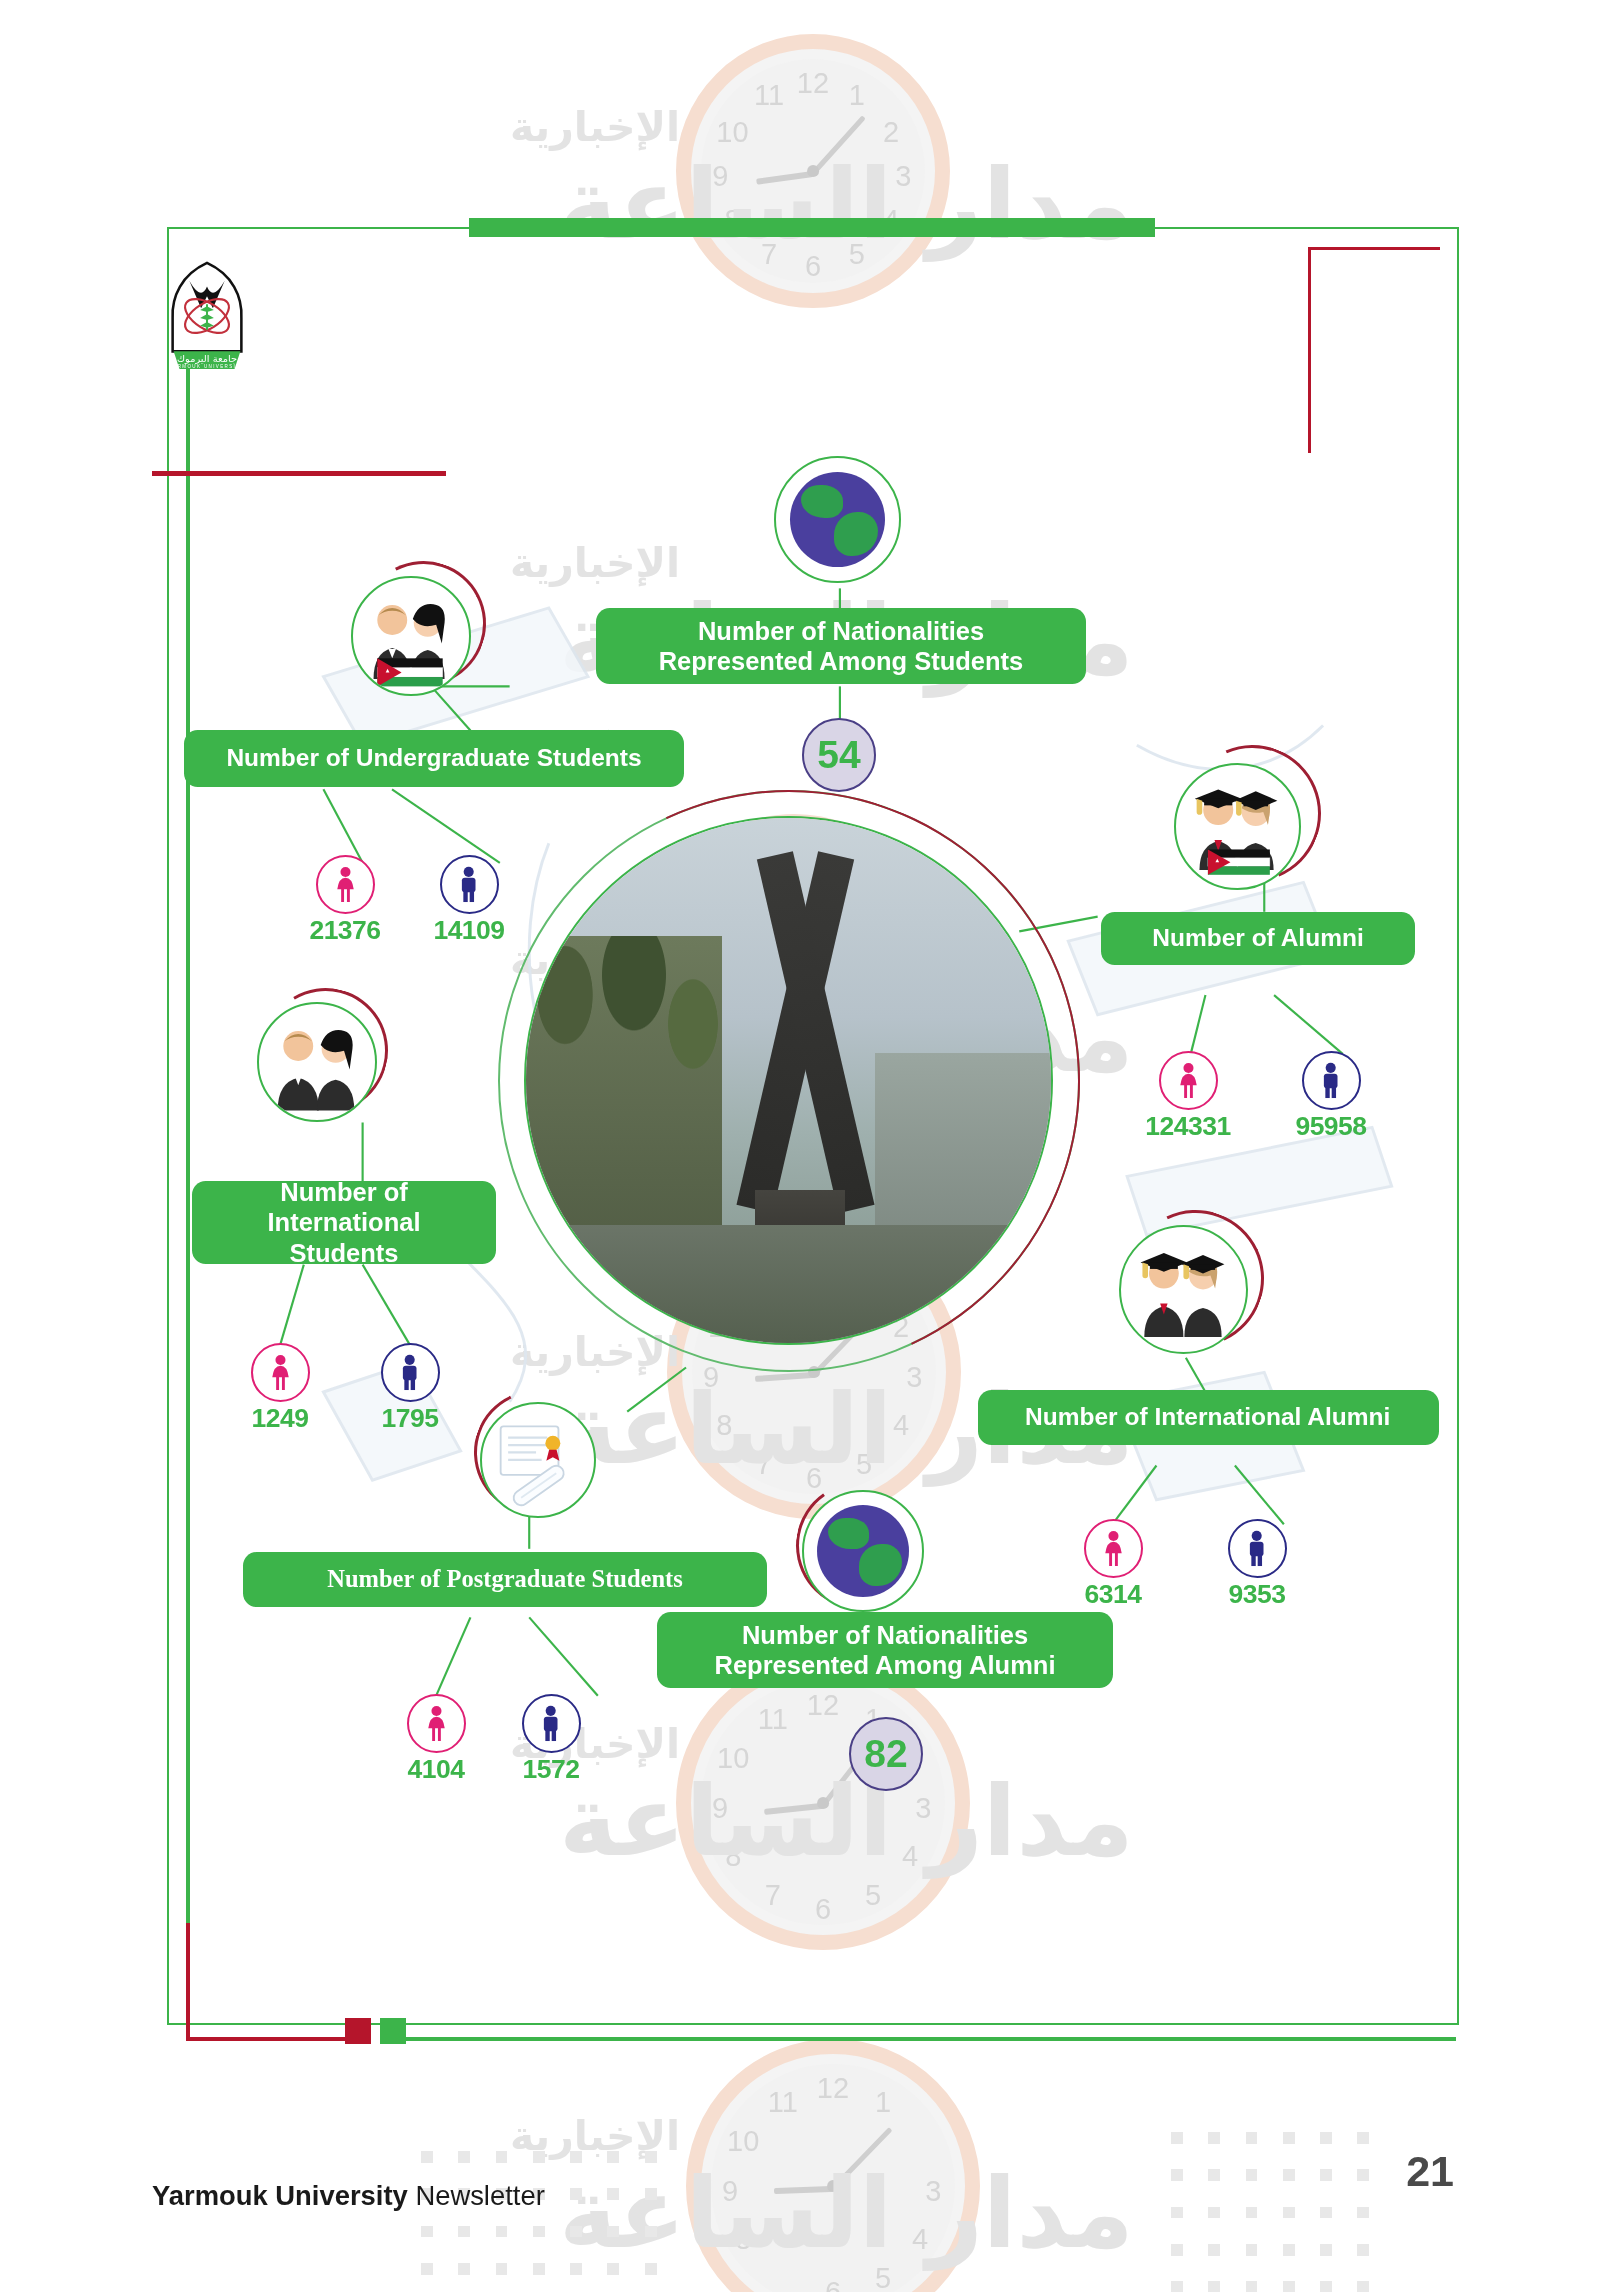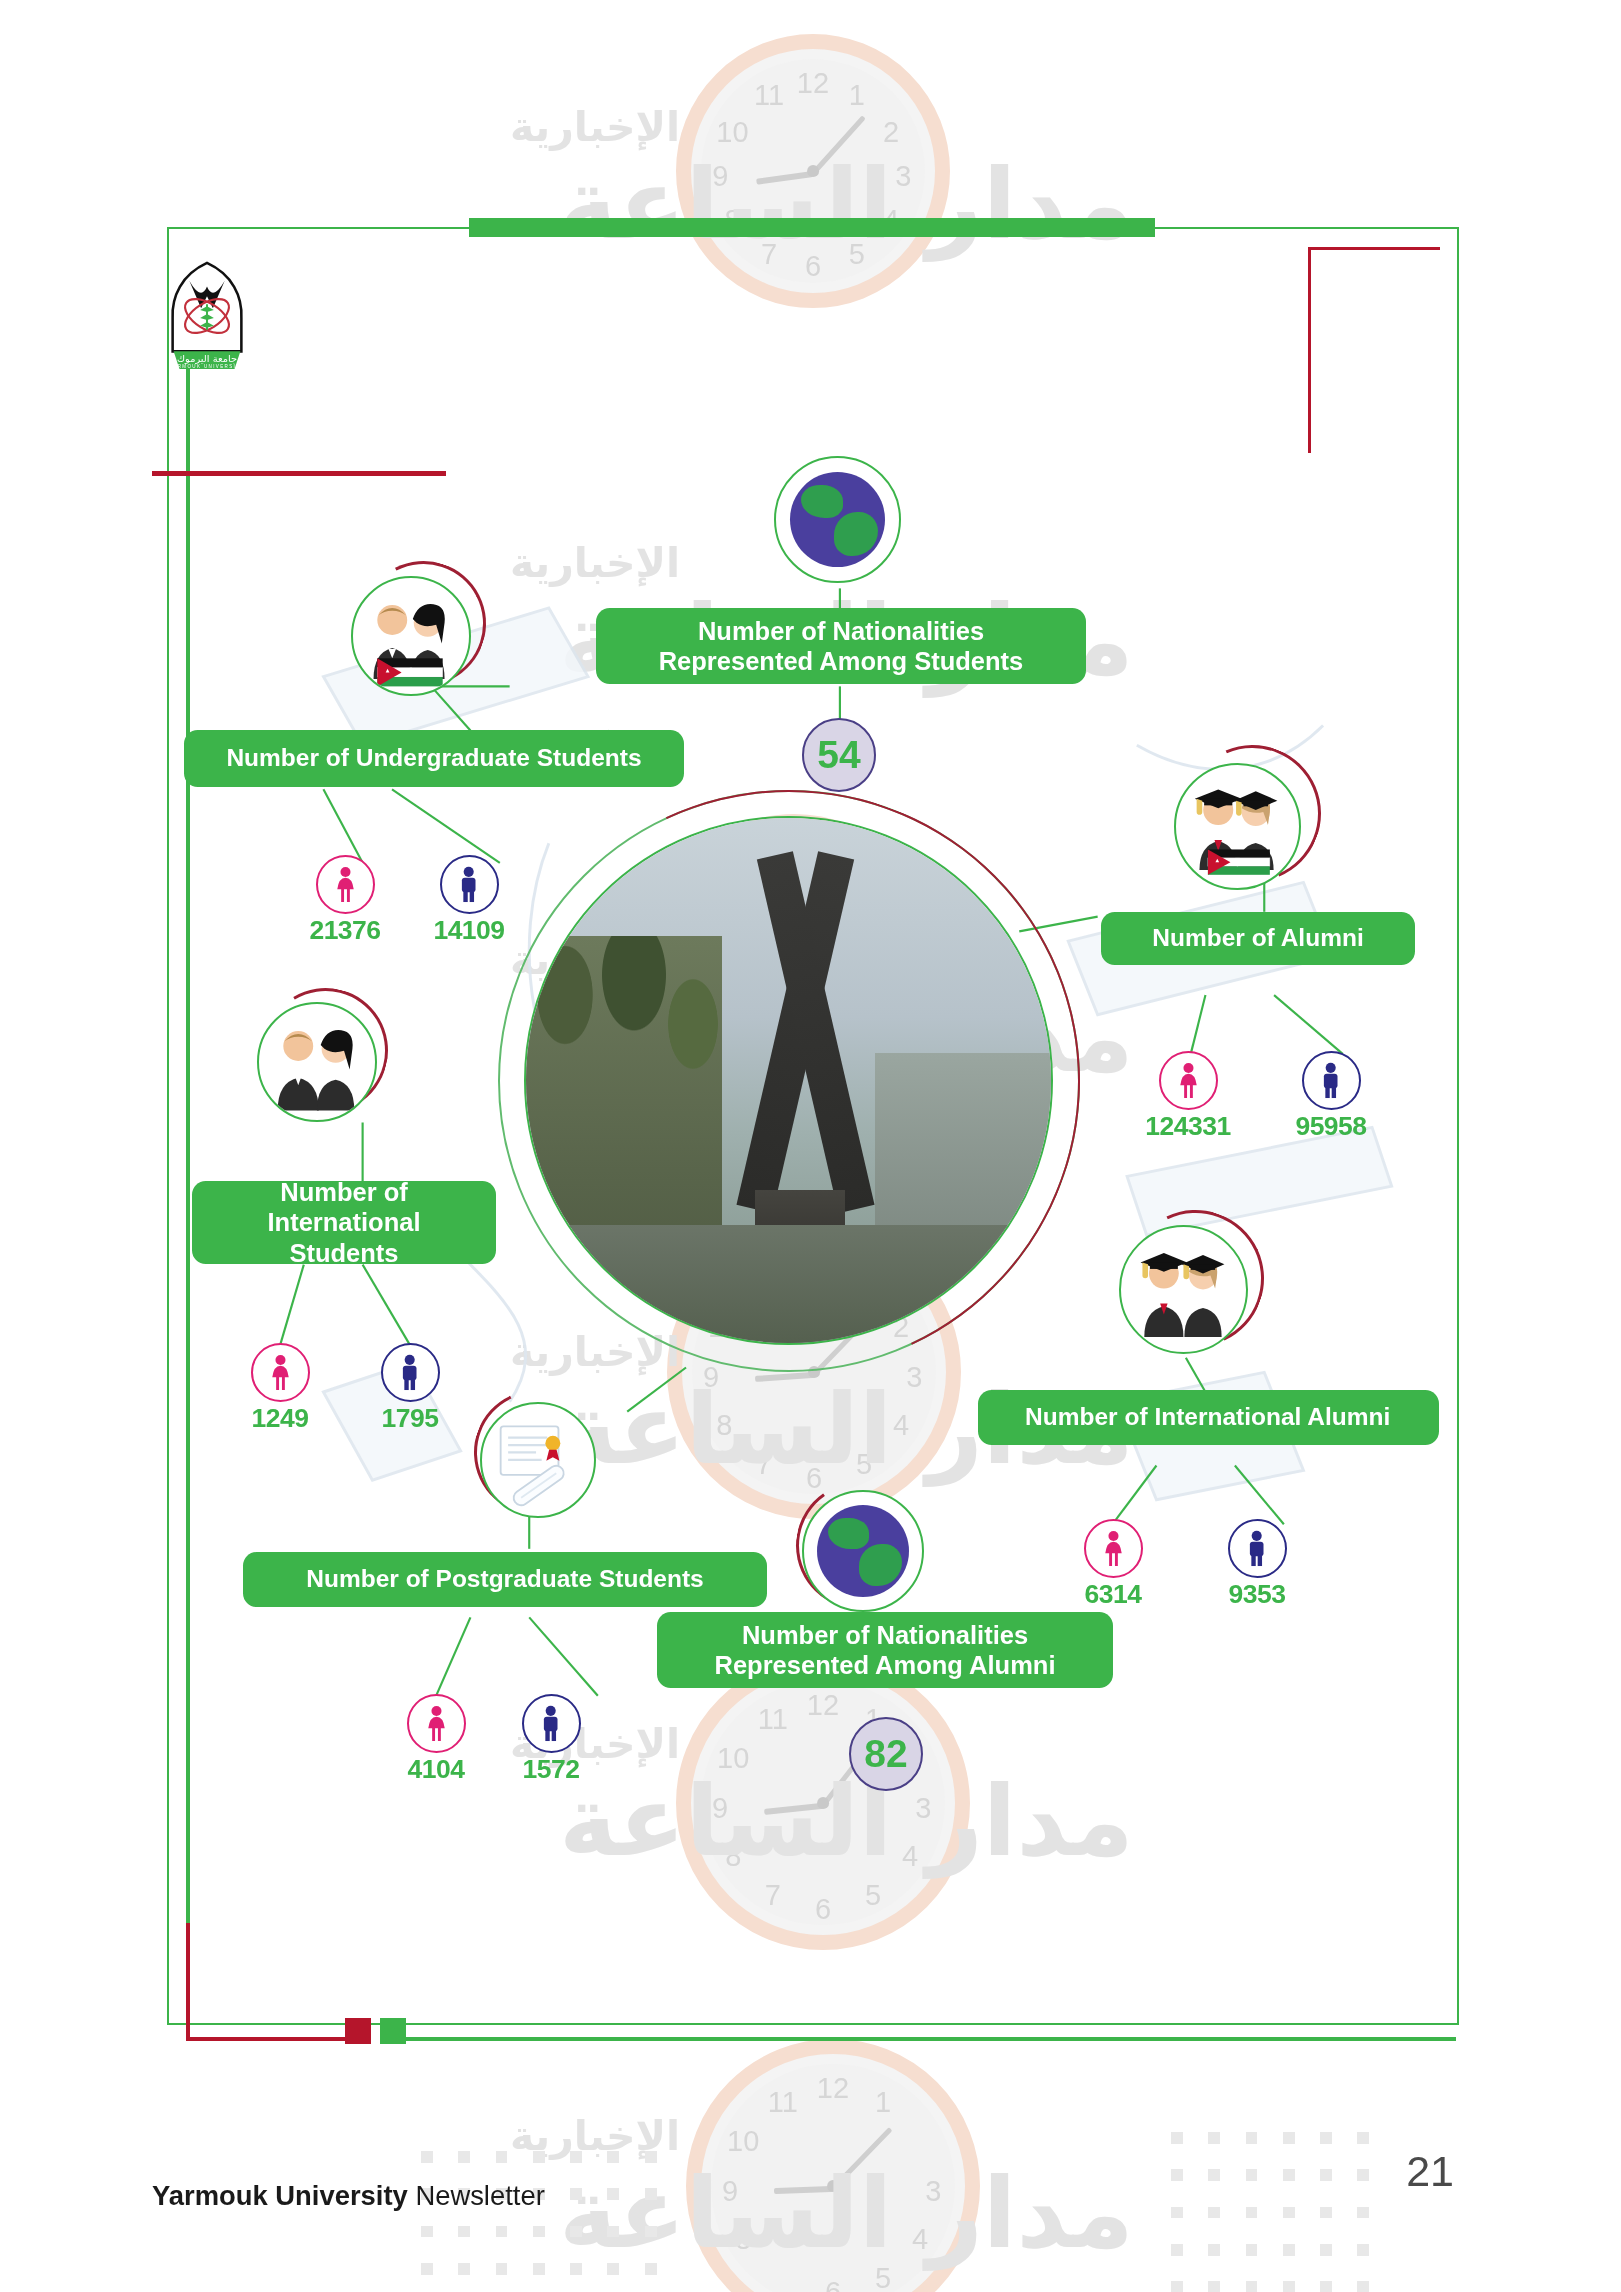--- a/index.html
+++ b/index.html
@@ -357,20 +357,21 @@
     color: #1a1a1a;
     margin-top: 24px;
   }
   .footer b { font-weight: bold; }
   .footer span { font-weight: normal; }
   .pagenum {
     position: absolute;
     right: 167px; top: 2147px;
     font-size: 43px;
     color: #4a4a4a;
+    font-weight: bold;
   }
 </style>
 </head>
 <body>
 
 <div id="page">
 
   <div class="wm-layer">
 
     <div class="wm-clock" style="left:676px; top:34px; width:274px; height:274px;">
@@ -845,21 +846,21 @@
         <line x1="28" y1="60" x2="64" y2="60"></line>
       </g>
       <circle cx="76" cy="42" r="8" fill="#f0b429"></circle>
       <path d="M72 49 l-3 12 l7 -4 l7 4 l-3 -12 z" fill="#c8102e"></path>
       <g transform="rotate(-35 60 88)">
         <rect x="30" y="80" width="62" height="16" rx="8" fill="#fbfdff" stroke="#c9d6e2" stroke-width="2"></rect>
         <line x1="38" y1="88" x2="84" y2="88" stroke="#dfe9f1" stroke-width="2"></line>
       </g>
     </svg>
   </div>
-  <div class="pill one-line" style="left:243px; top:1552px; width:524px; height:55px;">Number of Postgraduate Students</div>
+  <div class="pill one-line" style="left:243px; top:1552px; width:524px; height:55px;font-family:Liberation Serif, serif;">Number of Postgraduate Students</div>
   <div class="gstat" style="left:377px; top:1694px;">
     <div class="gcircle female">
       <svg width="29" height="37" viewBox="0 0 30 38">
           <circle cx="15" cy="6" r="5.2" fill="#e01f74"></circle>
           <path d="M15 12 q-7 0 -8.5 12 l4 0 l0 13 l3 0 l0 -13 l3 0 l0 13 l3 0 l0 -13 l4 0 q-1.5 -12 -8.5 -12 z" fill="#e01f74"></path>
         </svg>
     </div>
     <div class="gnum">4104</div>
   </div>
   <div class="gstat" style="left:492px; top:1694px;">

